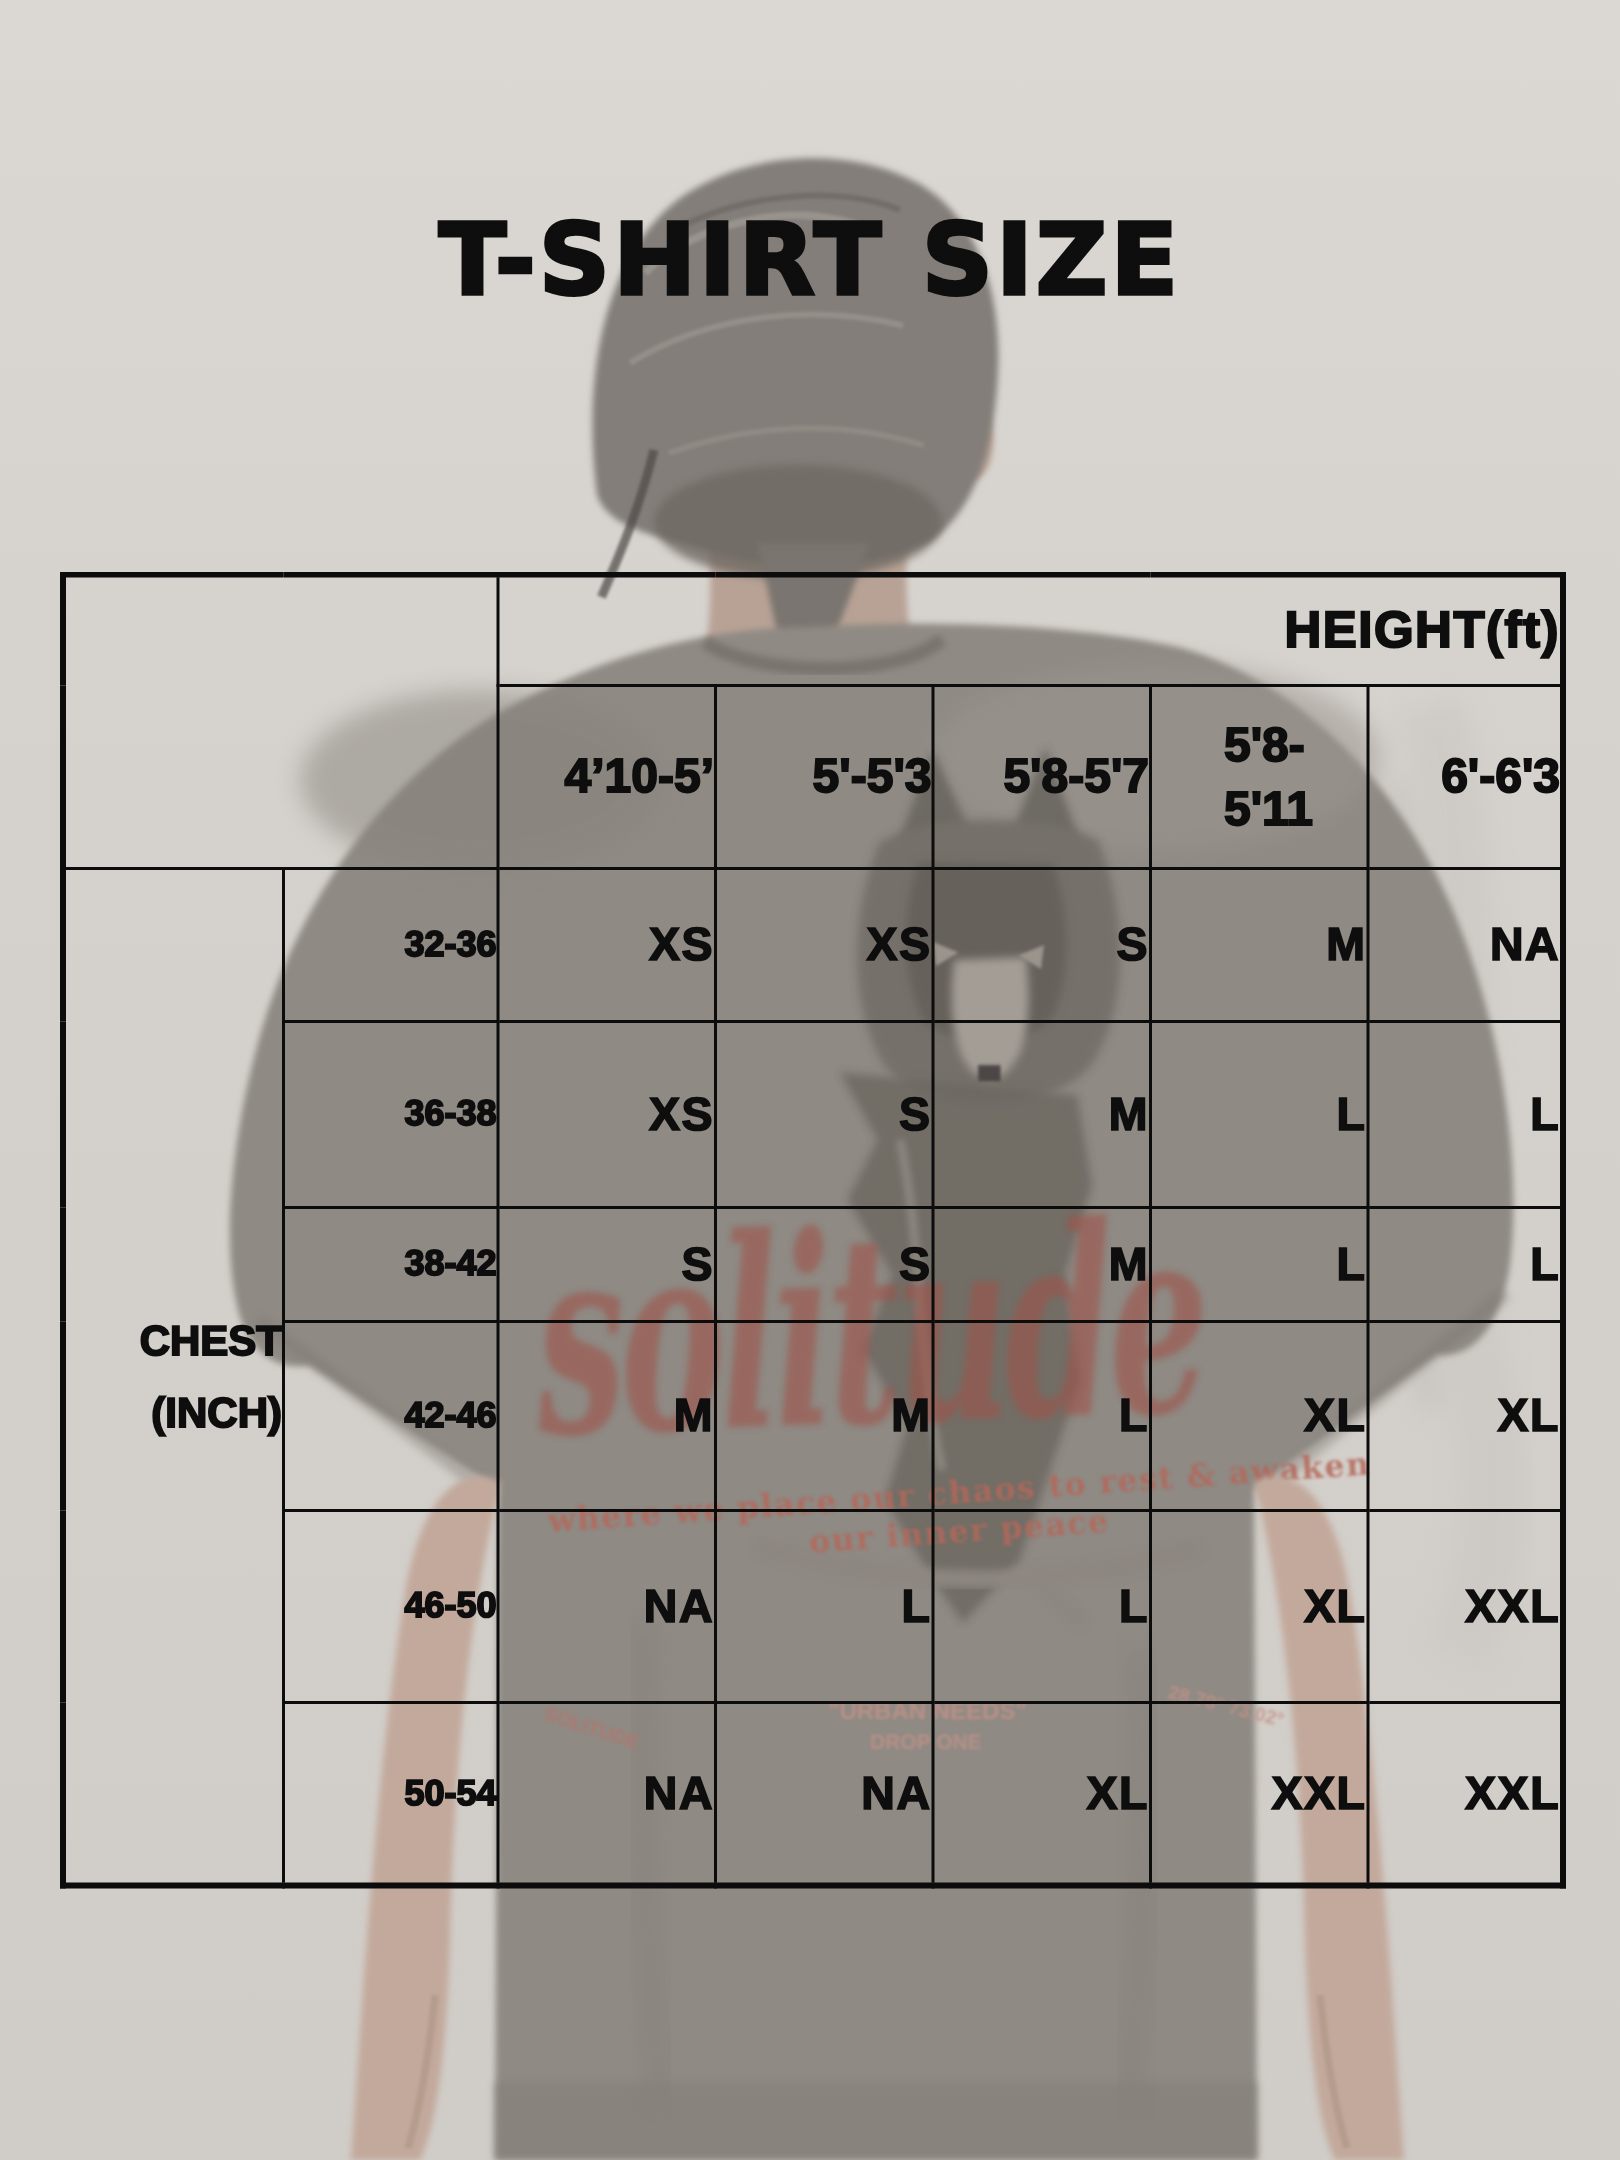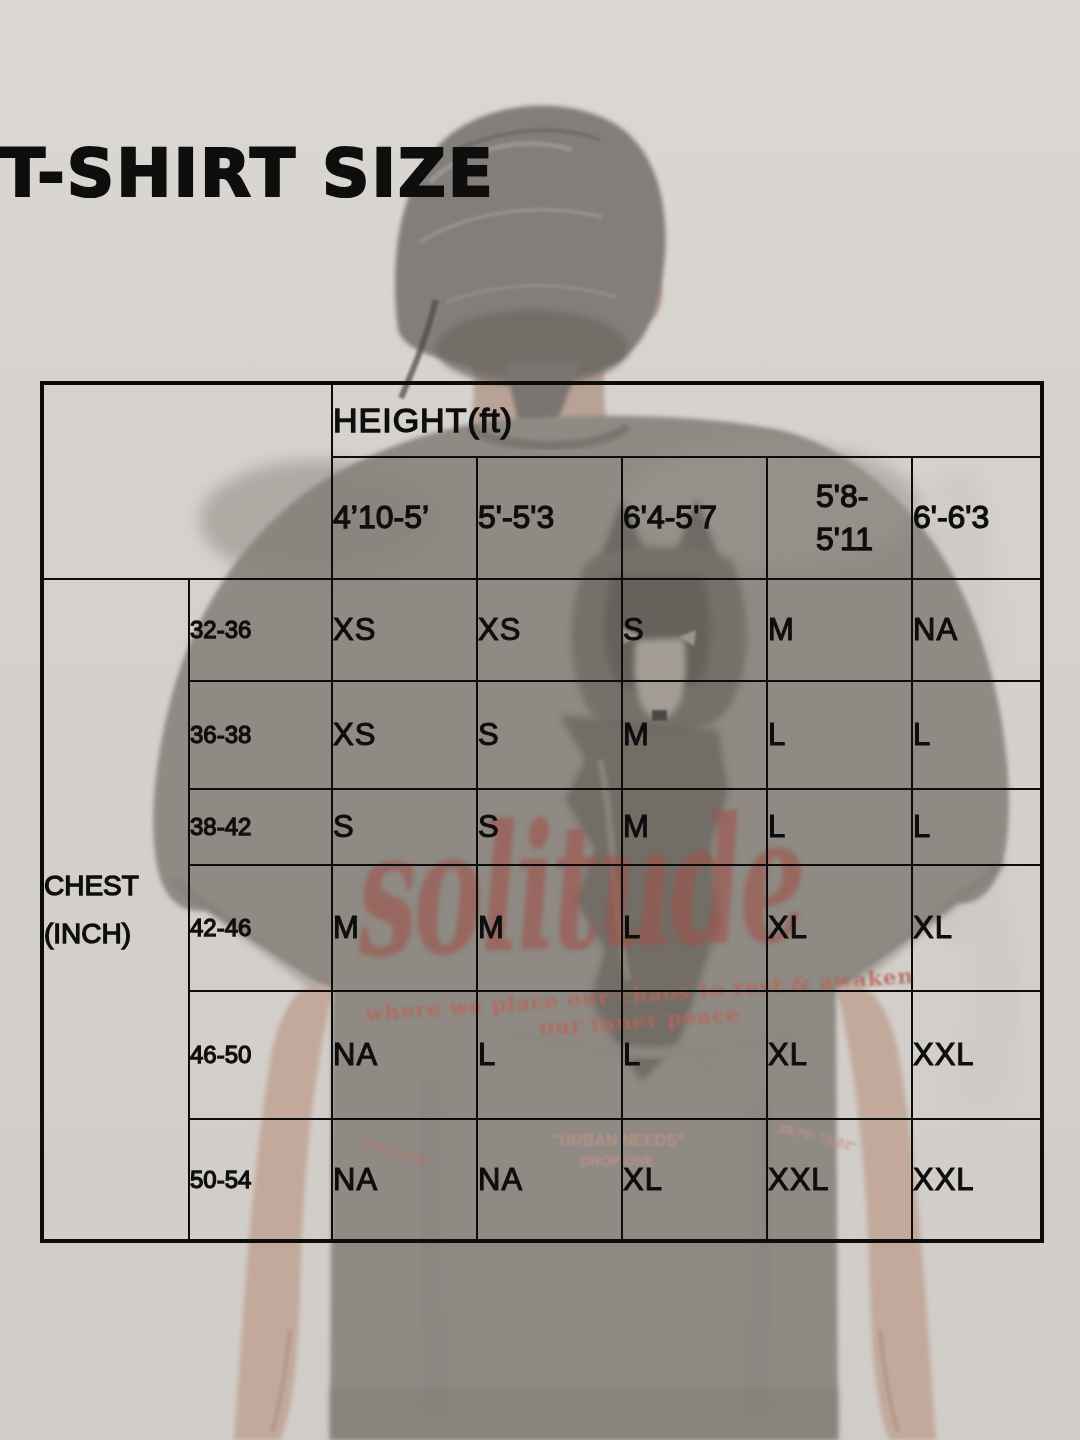--- a/index.html
+++ b/index.html
@@ -5,35 +5,35 @@
   html,body{margin:0;padding:0;}
   body{
     width:1080px;height:1440px;position:relative;overflow:hidden;
     background:#d5d1cc;
     font-family:"Liberation Sans",sans-serif;
   }
   .bg-svg{position:absolute;left:0;top:0;width:1080px;height:1440px;}
 
   .title{
     position:absolute;left:0;top:118px;width:1080px;
-    color:#0e0e0e;
+    text-align:center;color:#0e0e0e;
     font-family:"DejaVu Sans",sans-serif;
     font-weight:bold;font-size:66px;line-height:112px;letter-spacing:2px;
     -webkit-text-stroke:2.2px #0e0e0e;
   }
 
   table.size-table{
     position:absolute;left:40px;top:381px;width:1000px;height:842px;
     border-collapse:collapse;table-layout:fixed;
     border:4px solid #0c0c0c;background:transparent;
   }
   .size-table td{
     border:2px solid #0c0c0c;
-    text-align:left;vertical-align:middle;
-    color:#0e0e0e;font-weight:normal;padding:0;
+    text-align:right;vertical-align:middle;
+    color:#0e0e0e;font-weight:bold;padding:0;
   }
   .corner{border-bottom:2px solid #0c0c0c;}
   .th-height{font-size:34px;letter-spacing:1px;-webkit-text-stroke:1.4px #0e0e0e;}
   .th-col{font-size:32px;line-height:1.35;-webkit-text-stroke:1.3px #0e0e0e;}
   .th-col.narrow{padding:0 48px;}
   .chest-head{font-size:28px;line-height:1.7;padding:0 12px;-webkit-text-stroke:1.3px #0e0e0e;}
   .rng{font-size:24px;-webkit-text-stroke:1.3px #0e0e0e;}
   .val{font-size:31px;letter-spacing:1px;-webkit-text-stroke:1.1px #0e0e0e;}
 </style>
 </head>
@@ -147,34 +147,34 @@
       <col style="width:130px">
   </colgroup>
   <tbody>
     <tr style="height:74px">
       <td class="corner" colspan="2" rowspan="2"></td>
       <td class="th-height" colspan="5">HEIGHT(ft)</td>
     </tr>
     <tr style="height:122px">
       <td class="th-col">4’10-5’</td>
       <td class="th-col">5'-5'3</td>
-      <td class="th-col">6'4-5'7</td>
+      <td class="th-col">5'8-5'7</td>
       <td class="th-col narrow">5'8-5'11</td>
       <td class="th-col">6'-6'3</td>
     </tr>
     <tr style="height:102px">
       <td class="chest-head" rowspan="6">CHEST (INCH)</td>
       <td class="rng">32-36</td>
       <td class="val">XS</td>
       <td class="val">XS</td>
       <td class="val">S</td>
       <td class="val">M</td>
       <td class="val">NA</td>
     </tr>
-    <tr style="height:108px">
+    <tr style="height:124px">
       <td class="rng">36-38</td>
       <td class="val">XS</td>
       <td class="val">S</td>
       <td class="val">M</td>
       <td class="val">L</td>
       <td class="val">L</td>
     </tr>
     <tr style="height:76px">
       <td class="rng">38-42</td>
       <td class="val">S</td>

